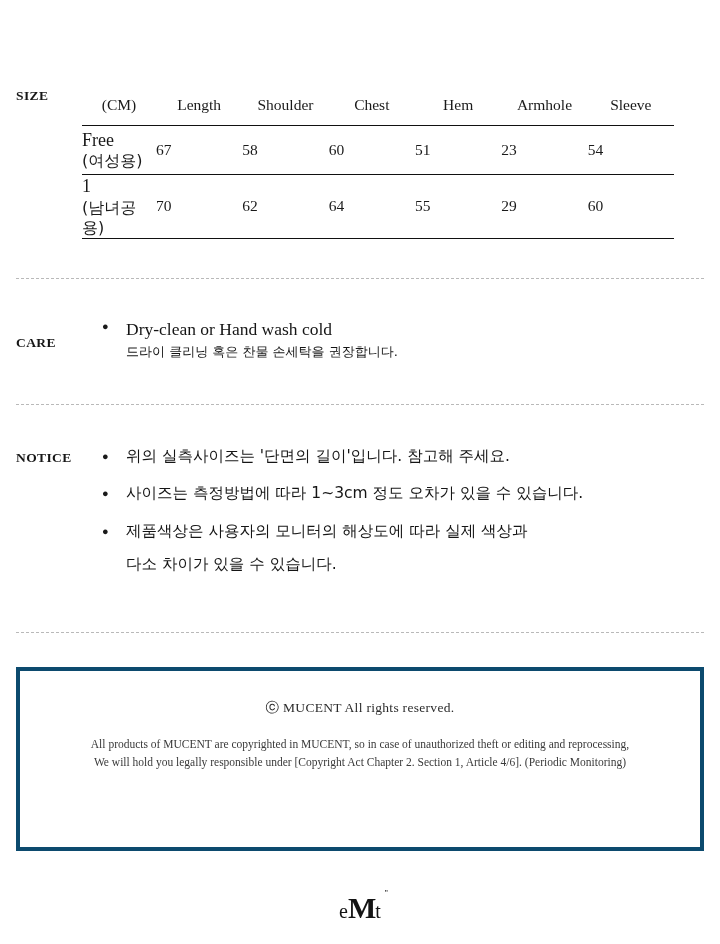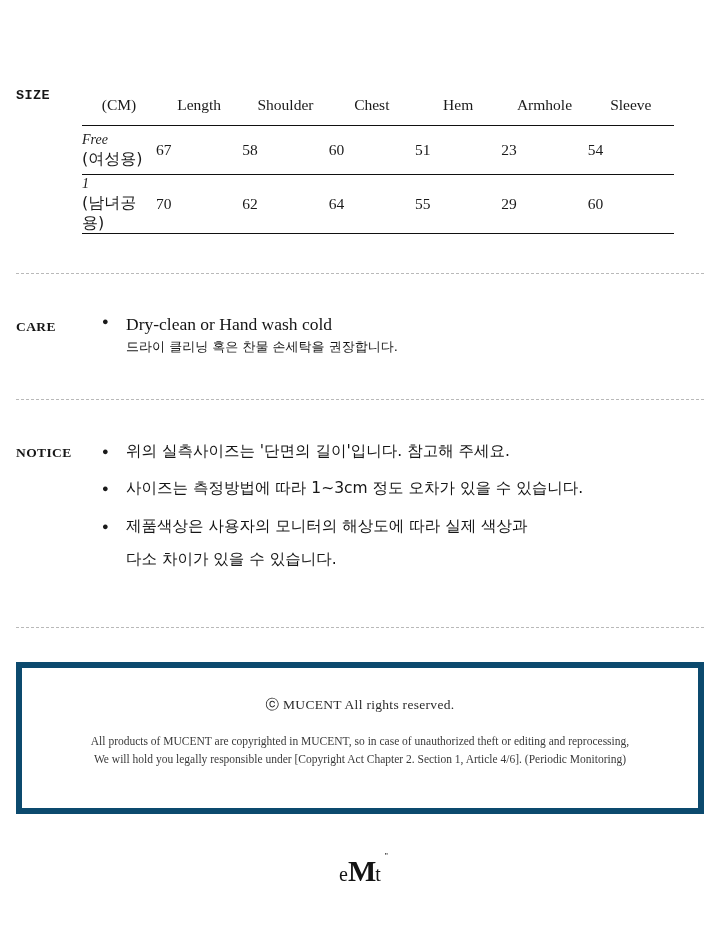--- a/index.html
+++ b/index.html
@@ -41,21 +41,20 @@
   .sec-body {
     flex: 1 1 auto;
   }
 
   
   .size-section {
     padding-top: 85px;
   }
   .size-section .sec-label {
     padding-top: 3px;
-    font-family: Liberation Mono, monospace;
   }
   table.size-table {
     border-collapse: collapse;
     width: 592px;
     margin-left: -18px;
     table-layout: fixed;
   }
   table.size-table th,
   table.size-table td {
     font-family: "Liberation Serif", serif;
@@ -76,22 +75,21 @@
   }
   table.size-table tbody tr:last-child td {
     border-bottom: 1.3px solid #111;
   }
   .rowhead {
     font-size: 13px;
     line-height: 1.25;
   }
   .rowhead .rh-main {
     display: block;
-    font-size: 14px;
-    font-style: italic;
+    font-size: 18px;
   }
   .rowhead .rh-sub {
     display: block;
     font-family: "DejaVu Sans", sans-serif;
     font-size: 16px;
   }
   .col-cm { width: 74px; }
 
   
   .divider {
@@ -128,21 +126,21 @@
     line-height: 1.45;
     color: #151515;
   }
   .line-kr {
     font-family: "DejaVu Sans", sans-serif;
     font-size: 13px;
     line-height: 1.55;
     color: #151515;
   }
 
-  .care-section { padding-top: 38px; }
+  .care-section { padding-top: 38px; align-items: center; }
   .care-section .sec-label { padding-top: 7px; }
 
   .notice-section { padding-top: 40px; }
   .notice-section .sec-label { padding-top: 5px; }
   .notice-section .line-kr {
     font-size: 15.5px;
     line-height: 1.5;
   }
   .notice-section ul.bullets > li { margin-bottom: 14px; }
   .notice-section ul.bullets > li::before { top: 3px; }
@@ -150,22 +148,22 @@
     display: block;
     margin-top: 10px;
   }
 
   
   .copy-wrap {
     padding: 0 16px;
     margin-top: 34px;
   }
   .copy-box {
-    border: 6px solid #0c4a6e;
-    height: 152px;
+    border: 4px solid #0c4a6e;
+    height: 184px;
     box-sizing: border-box;
     text-align: center;
     padding-top: 28px;
   }
   .copy-title {
     font-family: "Liberation Serif", serif;
     font-size: 13.5px;
     letter-spacing: 0.3px;
     color: #2b2b2b;
     margin-bottom: 18px;

